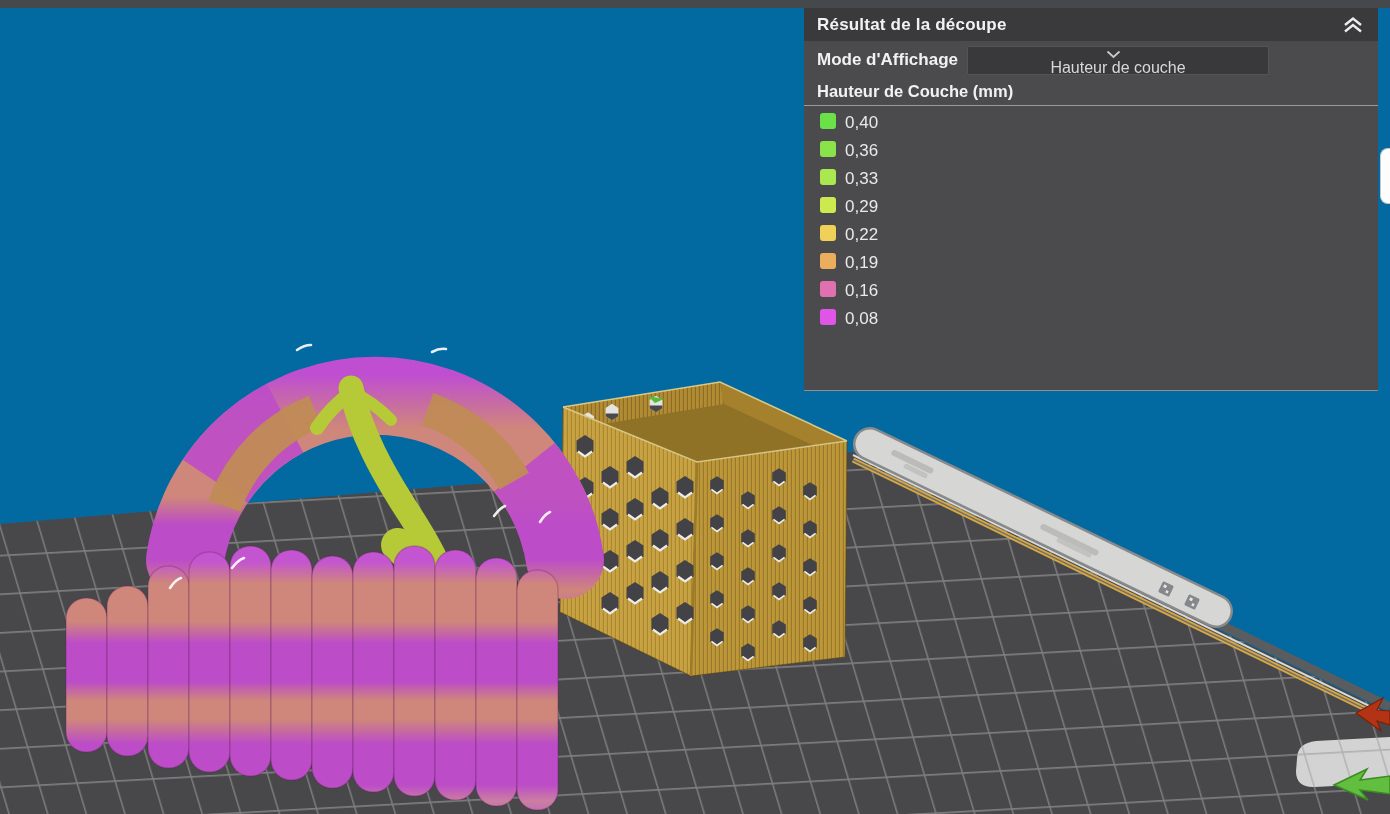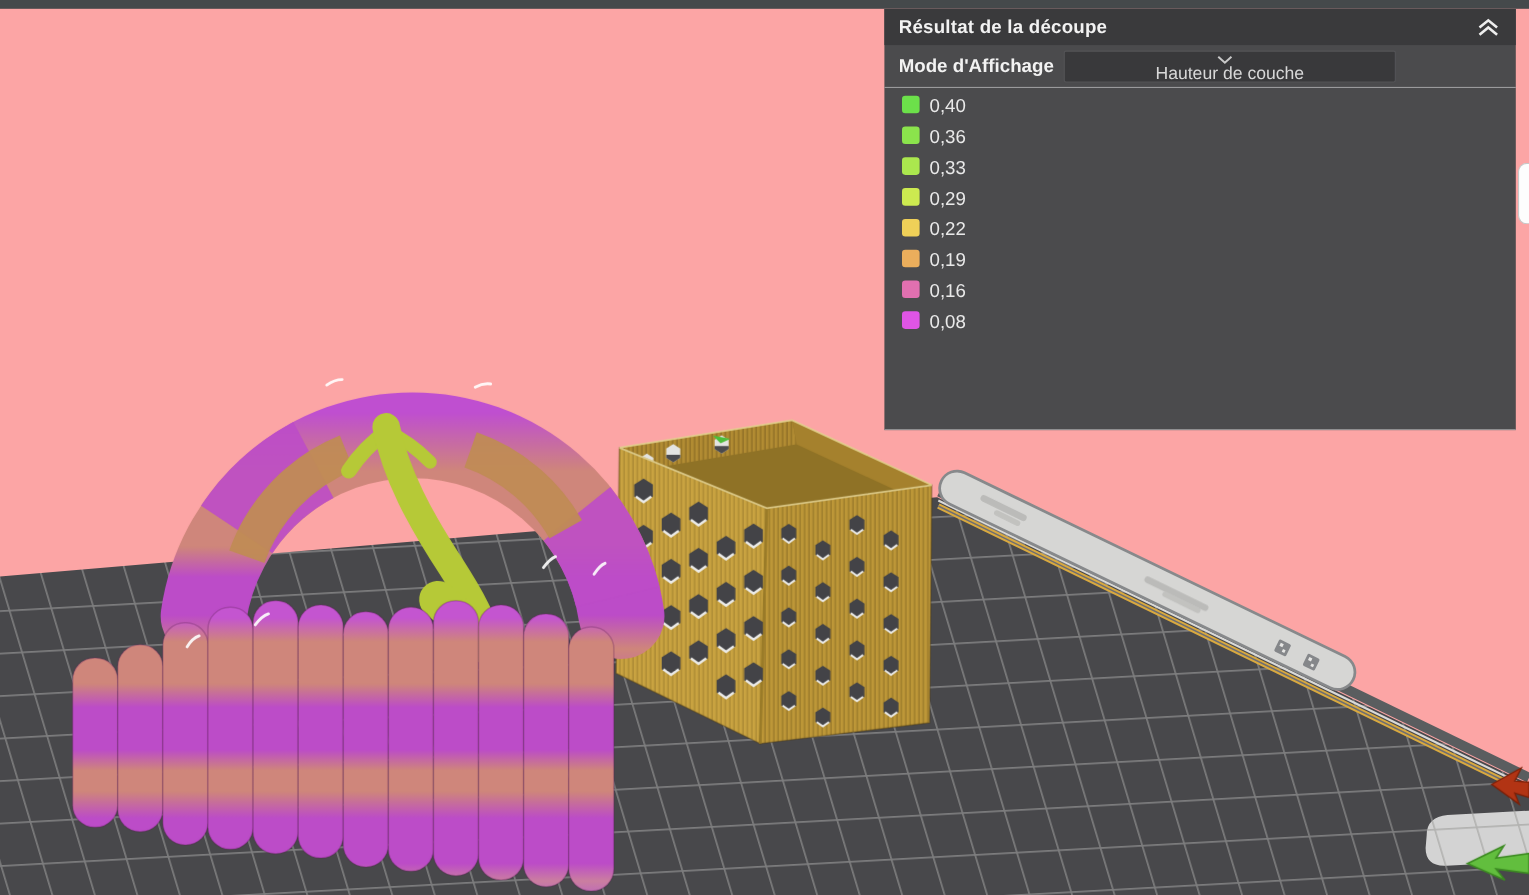--- a/index.html
+++ b/index.html
@@ -1,17 +1,17 @@
 <!DOCTYPE html>
 <html><head>
 <meta charset="utf-8">
 <style>
   html,body{margin:0;padding:0;background:#E9E9E7;}
   #stage{position:relative;width:1390px;height:814px;overflow:hidden;
-         font-family:"Liberation Sans",sans-serif;background:#fca5a5;}
+         font-family:"Liberation Sans",sans-serif;background:#0369a1;}
   #topstrip{position:absolute;left:0;top:0;width:1390px;height:8px;background:#45494B;}
   #scene{position:absolute;left:0;top:0;}
 
   
   .panel{position:absolute;left:804px;top:8px;width:574px;height:383px;
          background:#4B4B4D;border-bottom:1px solid #8F8F91;box-sizing:border-box;}
   .panel-header{height:33px;background:#3A3A3C;display:flex;align-items:center;padding:0 13px;}
   .panel-title{flex:1;font-size:17px;font-weight:700;color:#F2F2F2;letter-spacing:.2px;}
   .collapse-btn{width:24px;height:20px;cursor:pointer;flex:none;}
   .mode-row{display:flex;align-items:center;height:38px;padding-left:13px;}
@@ -251,20 +251,21 @@
     <div class="mode-row">
       <span class="mode-label">Mode d'Affichage</span>
       <div class="dropdown">
         <svg class="dd-chevron" width="15" height="10" viewBox="0 0 14 10">
           <path d="M1,2.5 L7,8 L13,2.5" stroke="#C9C9C9" stroke-width="1.8" fill="none"></path>
         </svg>
         <span class="dd-value">Hauteur de couche</span>
       </div>
     </div>
 
+    <div class="legend-title">Hauteur de Couche (mm)</div>
     <div class="sep"></div>
 
     <div class="legend">
       <div class="legend-row">
         <span class="swatch" style="background: rgb(108, 224, 74);"></span>
         <span class="legend-value">0,40</span>
       </div>
       <div class="legend-row">
         <span class="swatch" style="background: rgb(139, 227, 76);"></span>
         <span class="legend-value">0,36</span>

